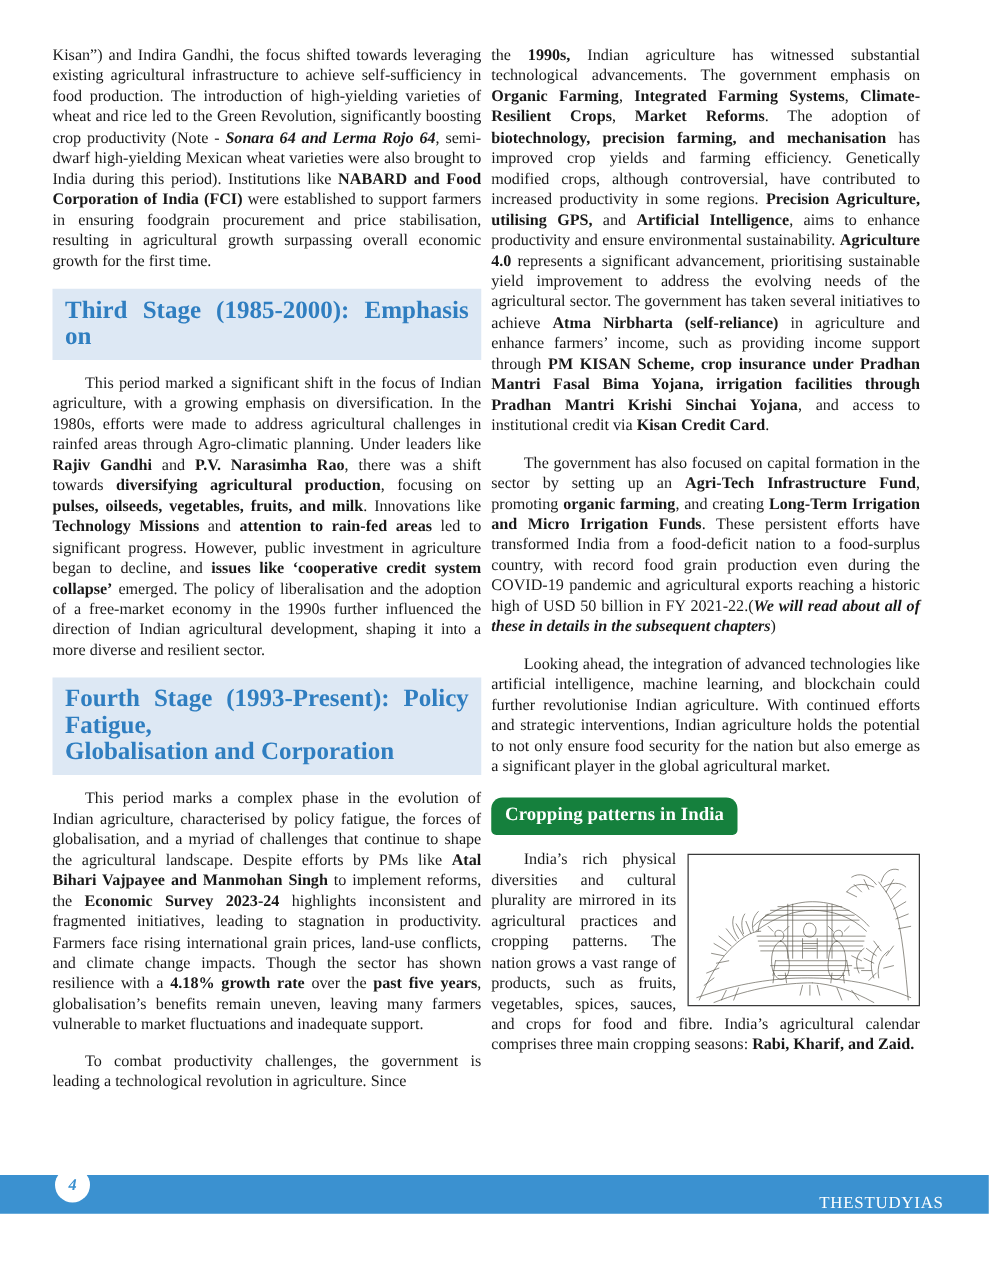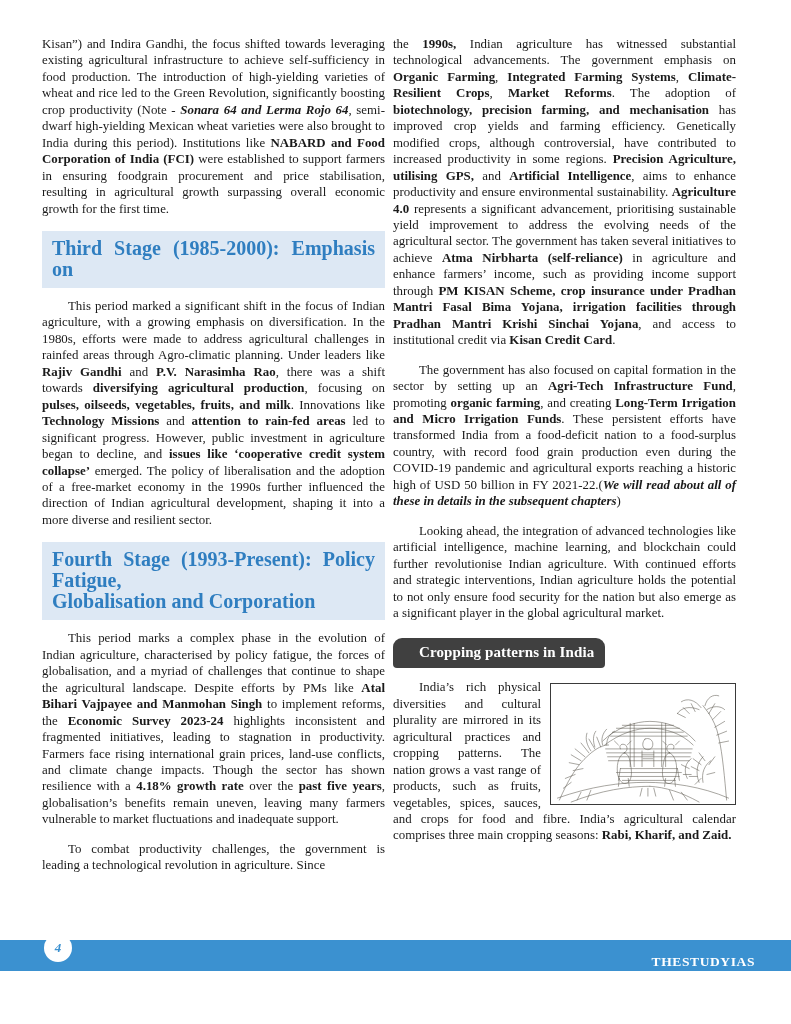--- a/index.html
+++ b/index.html
@@ -66,26 +66,26 @@
   }
   .stage-heading .line1 { display: block; }
   .stage-heading .line2 { display: block; text-align: left; }
   .stage-heading.justify-first .line1 {
     text-align: justify;
     text-align-last: justify;
   }
 
   .section-badge {
     display: inline-block;
-    background: #404040;
+    background: #15803d;
     color: #ffffff;
     font-weight: bold;
     font-size: 15px;
     line-height: 19px;
-    padding: 5px 11px 6px 26px;
+    padding: 5px 11px 6px 11px;
     border-radius: 9px 9px 4px 4px;
     margin: 17px 0 11px 0;
     letter-spacing: 0.1px;
   }
 
   .figure {
     float: right;
     width: 186px;
     height: 122px;
     margin: 4px 0 4px 9px;
@@ -121,21 +121,21 @@
     justify-content: center;
   }
   .footer-brand {
     position: absolute;
     right: 36px;
     top: 0;
     height: 43px;
     display: flex;
     align-items: center;
     color: #ffffff;
-    font-weight: bold;
+    font-weight: normal;
     font-size: 13.5px;
     letter-spacing: 0.6px;
   }
 </style>
 </head>
 <body>
 
 <div class="page">
 
   <div class="columns">

